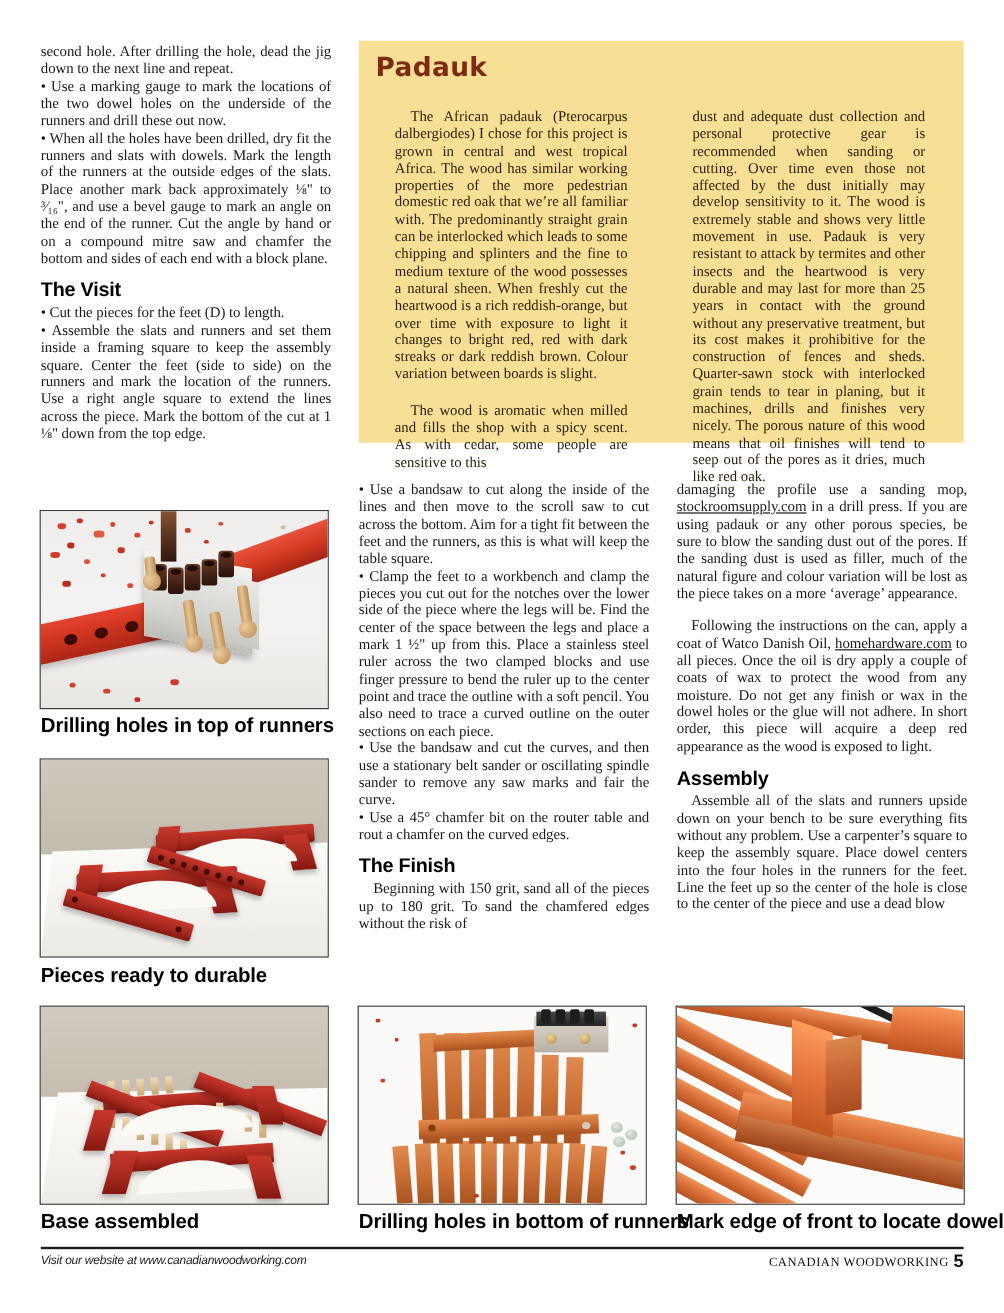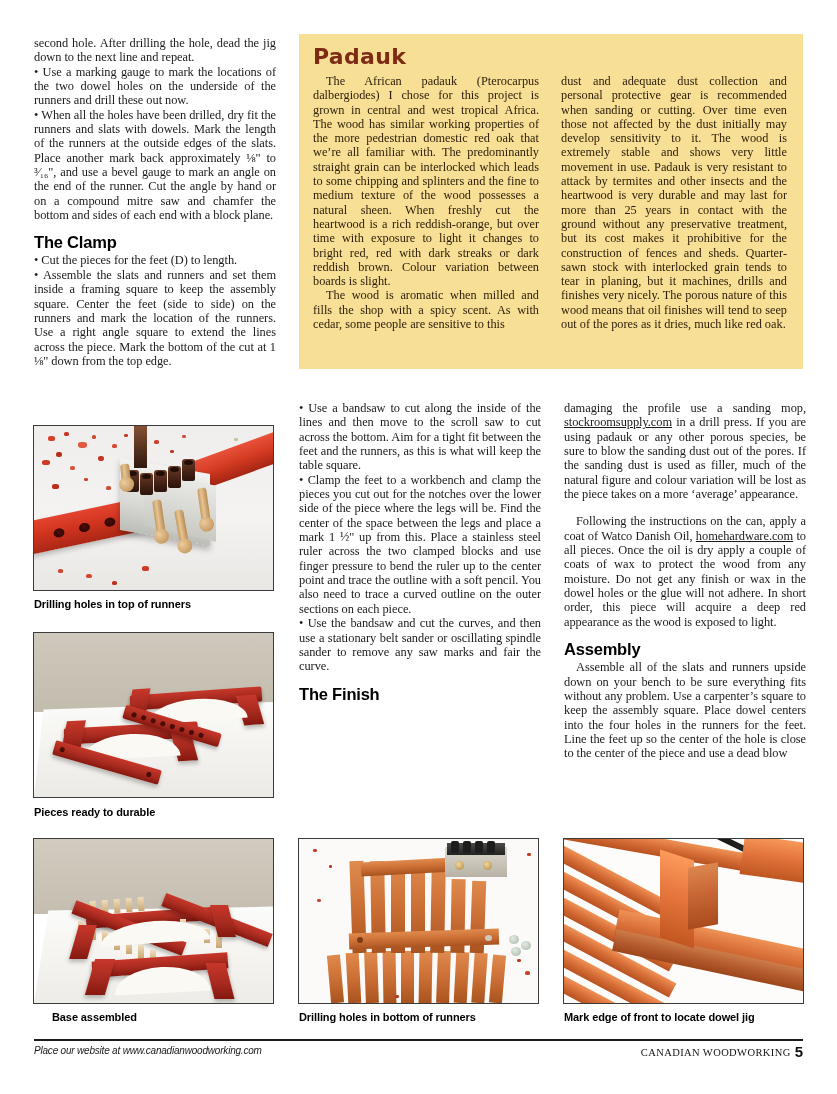--- a/index.html
+++ b/index.html
@@ -87,35 +87,35 @@
     gap: 22px;
   }
   .sidebar-col { width: 226px; }
   .sidebar-text {
     font-family: "Liberation Serif", serif;
     font-size: 12.3px;
     line-height: 14.3px;
     text-align: justify;
     color: #2b1c08;
   }
-  .sidebar-text p { margin: 0; }
+  .sidebar-text p { margin: 16px; }
   .sidebar-text p.indent { text-indent: 13px; }
 
   
   .photo {
     position: absolute;
     border: 1px solid #3b3b3b;
     overflow: hidden;
     box-sizing: border-box;
   }
   .caption {
     position: absolute;
     font-family: "Liberation Sans", sans-serif;
     font-weight: bold;
-    font-size: 11px;
+    font-size: 17px;
     line-height: 13px;
     color: #000;
     letter-spacing: -0.1px;
     white-space: nowrap;
   }
 
   
   .scene { position: absolute; inset: 0; }
 
   
@@ -255,21 +255,21 @@
 </head>
 <body>
 
 <div class="page">
 
   <div class="col col-left body-text" style="top:36px;">
     <p>second hole. After drilling the hole, dead the jig down to the next line and repeat.</p>
     <p class="bullet">Use a marking gauge to mark the locations of the two dowel holes on the underside of the runners and drill these out now.</p>
     <p class="bullet">When all the holes have been drilled, dry fit the runners and slats with dowels. Mark the length of the runners at the outside edges of the slats. Place another mark back approximately ⅛" to ³⁄₁₆", and use a bevel gauge to mark an angle on the end of the runner. Cut the angle by hand or on a compound mitre saw and chamfer the bottom and sides of each end with a block plane.</p>
     <div class="head-gap"></div>
-    <div class="head">The Clamp</div>
+    <div class="head">The Visit</div>
     <p class="bullet">Cut the pieces for the feet (D) to length.</p>
     <p class="bullet">Assemble the slats and runners and set them inside a framing square to keep the assembly square. Center the feet (side to side) on the runners and mark the location of the runners. Use a right angle square to extend the lines across the piece. Mark the bottom of the cut at 1 ⅛" down from the top edge.</p>
   </div>
 
   <div class="sidebar">
     <div class="sidebar-title">Padauk</div>
     <div class="sidebar-cols">
       <div class="sidebar-col sidebar-text">
         <p class="indent">The African padauk (Pterocarpus dalbergiodes) I chose for this project is grown in central and west tropical Africa. The wood has similar working properties of the more pedestrian domestic red oak that we’re all familiar with. The predominantly straight grain can be interlocked which leads to some chipping and splinters and the fine to medium texture of the wood possesses a natural sheen. When freshly cut the heartwood is a rich reddish-orange, but over time with exposure to light it changes to bright red, red with dark streaks or dark reddish brown. Colour variation between boards is slight.</p>
         <p class="indent">The wood is aromatic when milled and fills the shop with a spicy scent. As with cedar, some people are sensitive to this</p>
@@ -277,22 +277,24 @@
       <div class="sidebar-col sidebar-text">
         <p>dust and adequate dust collection and personal protective gear is recommended when sanding or cutting. Over time even those not affected by the dust initially may develop sensitivity to it. The wood is extremely stable and shows very little movement in use. Padauk is very resistant to attack by termites and other insects and the heartwood is very durable and may last for more than 25 years in contact with the ground without any preservative treatment, but its cost makes it prohibitive for the construction of fences and sheds. Quarter-sawn stock with interlocked grain tends to tear in planing, but it machines, drills and finishes very nicely. The porous nature of this wood means that oil finishes will tend to seep out of the pores as it dries, much like red oak.</p>
       </div>
     </div>
   </div>
 
   <div class="col col-mid body-text" style="top:401px;">
     <p class="bullet">Use a bandsaw to cut along the inside of the lines and then move to the scroll saw to cut across the bottom. Aim for a tight fit between the feet and the runners, as this is what will keep the table square.</p>
     <p class="bullet">Clamp the feet to a workbench and clamp the pieces you cut out for the notches over the lower side of the piece where the legs will be. Find the center of the space between the legs and place a mark 1 ½" up from this. Place a stainless steel ruler across the two clamped blocks and use finger pressure to bend the ruler up to the center point and trace the outline with a soft pencil. You also need to trace a curved outline on the outer sections on each piece.</p>
     <p class="bullet">Use the bandsaw and cut the curves, and then use a stationary belt sander or oscillating spindle sander to remove any saw marks and fair the curve.</p>
+    <p class="bullet">Use a 45° chamfer bit on the router table and rout a chamfer on the curved edges.</p>
     <div class="head-gap"></div>
     <div class="head">The Finish</div>
+    <p class="indent">Beginning with 150 grit, sand all of the pieces up to 180 grit. To sand the chamfered edges without the risk of</p>
   </div>
 
   <div class="col col-right body-text" style="top:401px;">
     <p><span>damaging the profile use a sanding mop, </span><span style="text-decoration:underline">stockroomsupply.com</span><span> in a drill press. If you are using padauk or any other porous species, be sure to blow the sanding dust out of the pores. If the sanding dust is used as filler, much of the natural figure and colour variation will be lost as the piece takes on a more ‘average’ appearance.</span></p>
     <div style="height:13px"></div>
     <p style="text-indent:12px"><span>Following the instructions on the can, apply a coat of Watco Danish Oil, </span><span style="text-decoration:underline">homehardware.com</span><span> to all pieces. Once the oil is dry apply a couple of coats of wax to protect the wood from any moisture.  Do not get any finish or wax in the dowel holes or the glue will not adhere.  In short order, this piece will acquire a deep red appearance as the wood is exposed to light.</span></p>
     <div class="head-gap"></div>
     <div class="head">Assembly</div>
     <p class="indent">Assemble all of the slats and runners upside down on your bench to be sure everything fits without any problem. Use a carpenter’s square to keep the assembly square. Place dowel centers into the four holes in the runners for the feet. Line the feet up so the center of the hole is close to the center of the piece and use a dead blow</p>
   </div>
@@ -421,21 +423,21 @@
 
       <div class="part" style="left:40px; top:86px; width:18px; height:34px; transform:skewX(-16deg);"></div>
       <div class="part" style="left:180px; top:66px; width:18px; height:32px; transform:skewX(14deg);"></div>
       <div class="part" style="left:56px; top:120px; width:20px; height:36px; transform:skewX(-16deg);"></div>
       <div class="part" style="left:176px; top:124px; width:20px; height:36px; transform:skewX(14deg);"></div>
 
       <div style="position:absolute; left:80px; top:128px; width:96px; height:26px; border-radius:50%/100% 100% 0 0; background:#fbf9f4; transform:rotate(-3deg);"></div>
       <div style="position:absolute; left:66px; top:82px; width:110px; height:22px; border-radius:50%/100% 100% 0 0; background:#fbf9f4; transform:rotate(-4deg);"></div>
     </div>
   </div>
-  <div class="caption" style="left:52px; top:1011px;">Base assembled</div>
+  <div class="caption" style="left:34px; top:1011px;">Base assembled</div>
 
   <div class="photo" style="left:298px; top:838px; width:241px; height:166px;">
     <div class="scene">
       <div class="sD-bg"></div>
 
       <div class="slat" style="left:30px; top:116px; width:13px; height:48px; transform:rotate(-5deg);"></div>
       <div class="slat" style="left:48px; top:114px; width:13px; height:50px; transform:rotate(-3deg);"></div>
       <div class="slat" style="left:66px; top:113px; width:13px; height:51px; transform:rotate(-2deg);"></div>
       <div class="slat" style="left:84px; top:112px; width:13px; height:52px; transform:rotate(-1deg);"></div>
       <div class="slat" style="left:102px; top:112px; width:13px; height:52px;"></div>
@@ -502,18 +504,18 @@
       <div class="woodstrip" style="left:124px; top:26px; width:30px; height:62px; transform:skewY(-10deg); filter:brightness(0.92);"></div>
 
       <div style="position:absolute;left:150px;top:4px;width:48px;height:6px;background:linear-gradient(90deg,#151514,#2c2c29);transform:rotate(26deg);"></div>
 
       <div class="woodstrip" style="left:178px; top:0px; width:70px; height:40px; transform:rotate(8deg); filter:brightness(1.04);"></div>
     </div>
   </div>
   <div class="caption" style="left:564px; top:1011px;">Mark edge of front to locate dowel jig</div>
 
   <div class="footer-rule"></div>
-  <div class="footer-left">Place our website at www.canadianwoodworking.com</div>
+  <div class="footer-left">Visit our website at www.canadianwoodworking.com</div>
   <div class="footer-right">
     <span>Canadian Woodworking</span><span class="footer-page">5</span>
   </div>
 
 </div>
 
 </body></html>

